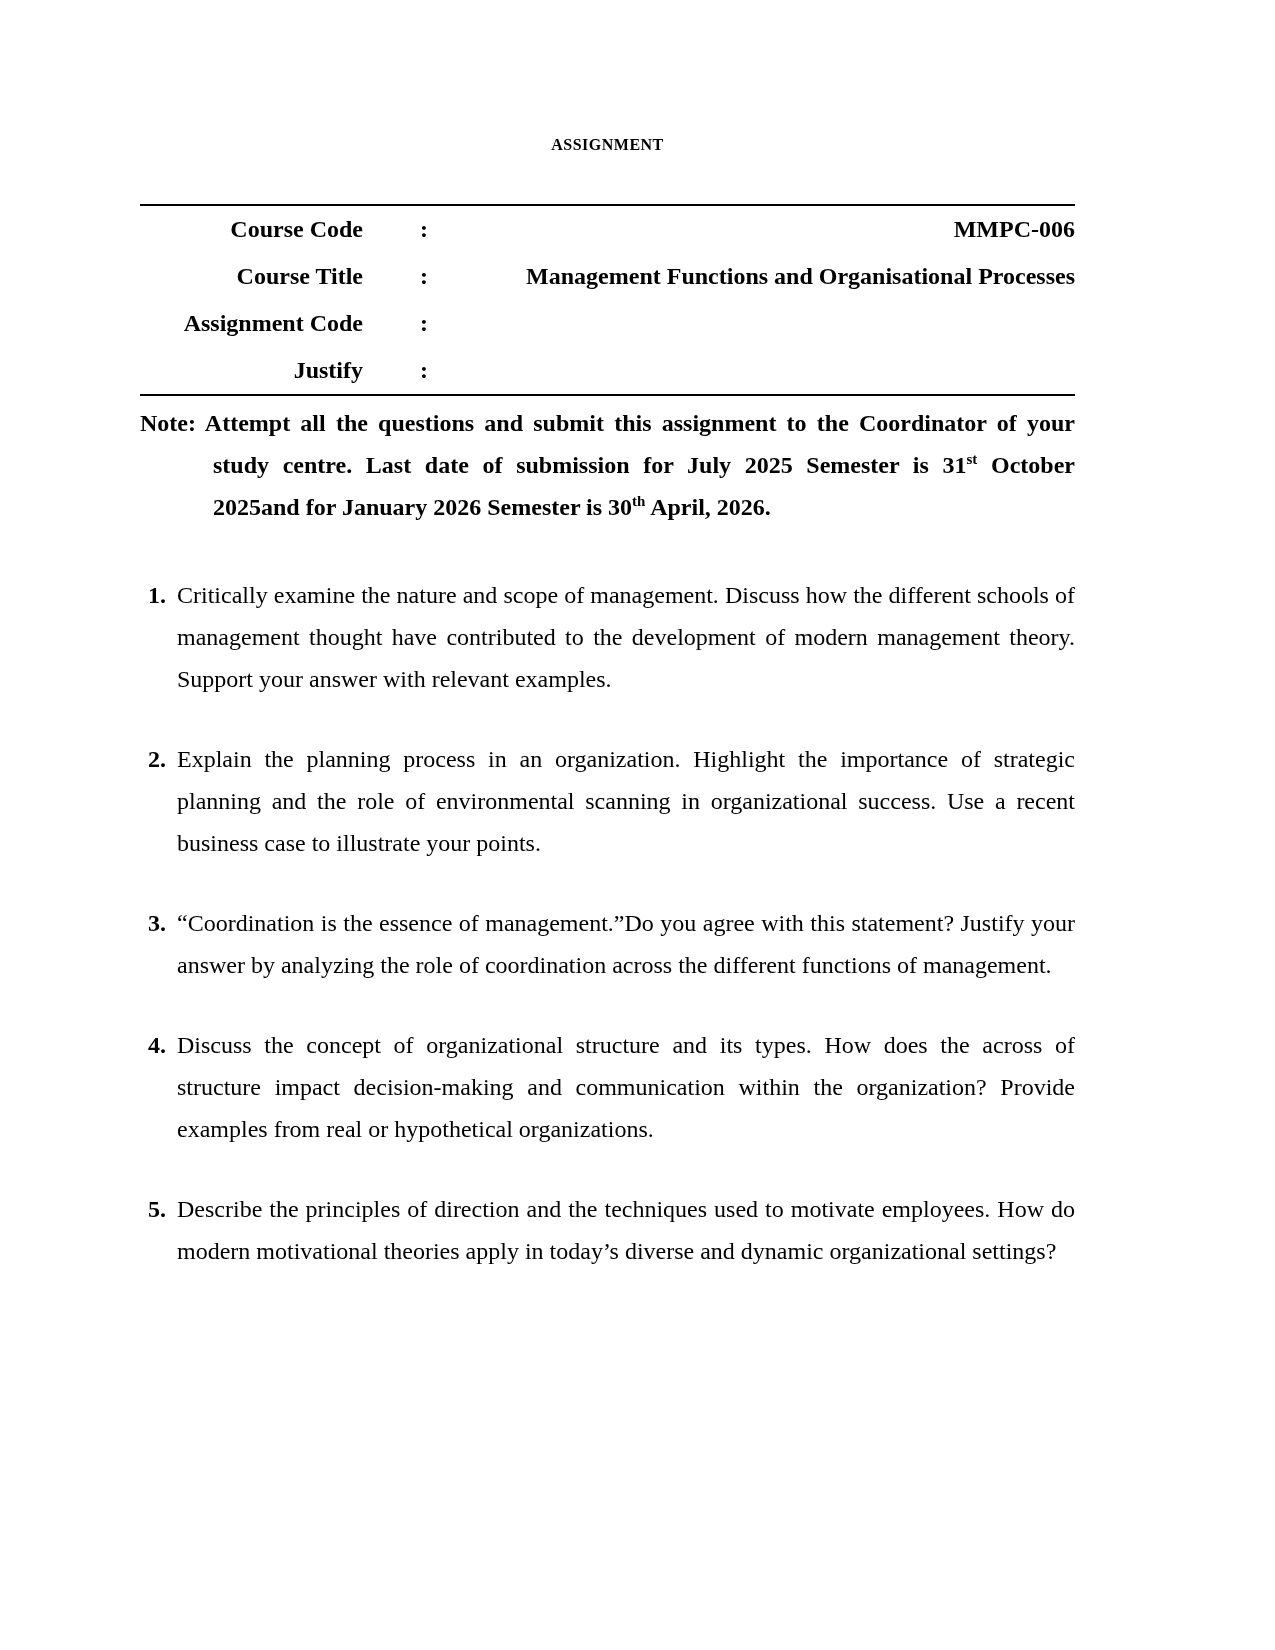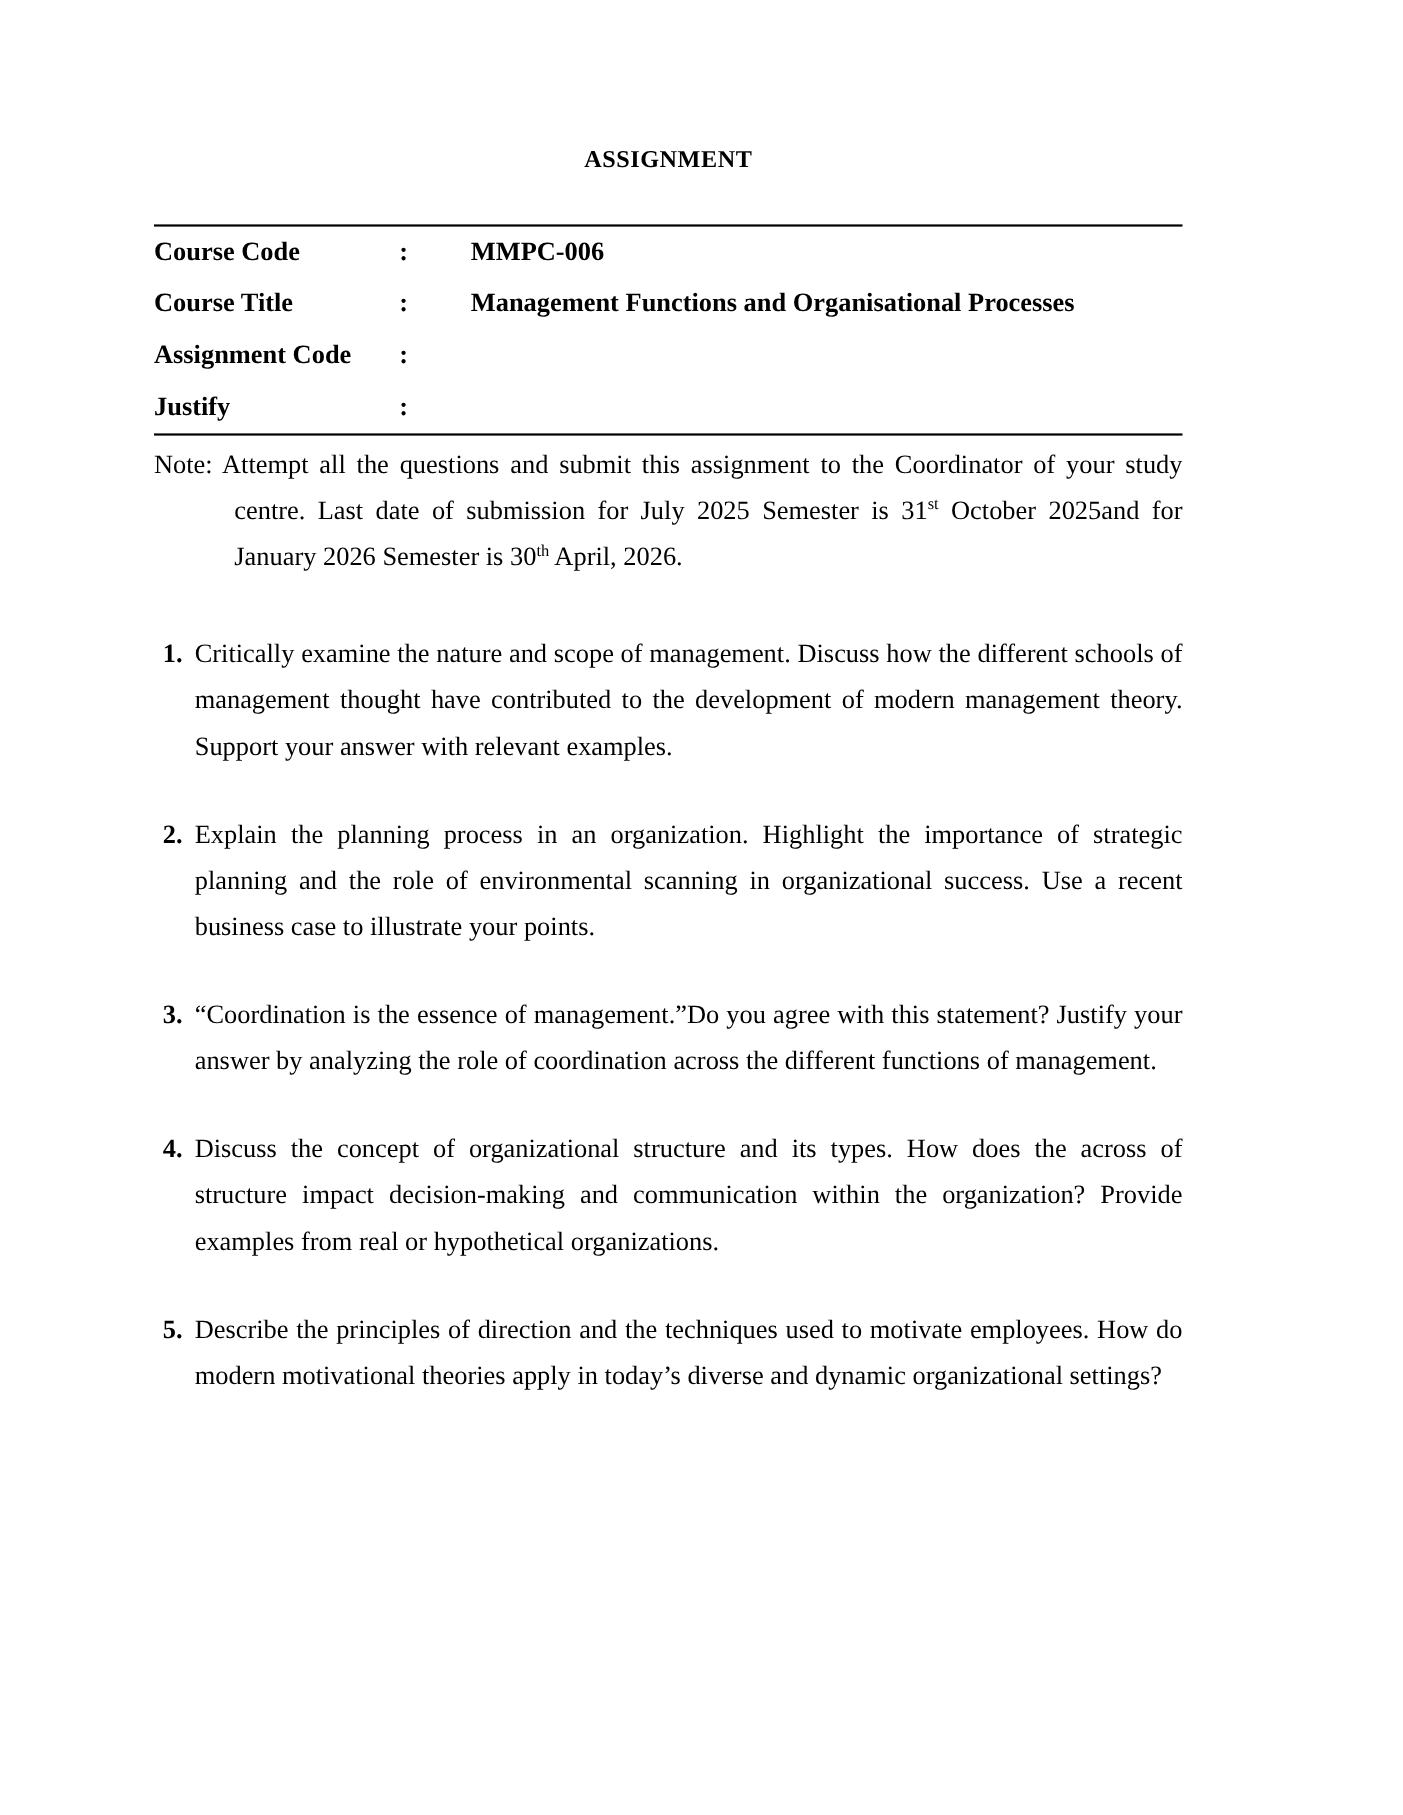--- a/index.html
+++ b/index.html
@@ -18,42 +18,43 @@
     box-sizing: border-box;
   }
   .content {
     padding: 130px 200px 0 140px;
     width: 935px;
     box-sizing: content-box;
   }
   .doc-title {
     text-align: center;
     font-weight: bold;
-    font-size: 22px;
+    font-size: 16px;
     line-height: 30px;
     letter-spacing: 0.5px;
     margin: 0;
   }
   .info-table {
     margin-top: 44px;
     border-top: 2px solid #000;
     border-bottom: 2px solid #000;
     font-weight: bold;
     font-size: 24px;
   }
   .info-row {
     display: flex;
     line-height: 47px;
+    text-align: right;
   }
   .info-label { width: 223px; flex: 0 0 auto; }
   .info-sep   { width: 65px;  flex: 0 0 auto; }
   .info-value { flex: 1 1 auto; }
   .note {
     margin: 6px 0 0 0;
-    font-weight: normal;
+    font-weight: bold;
     font-size: 24px;
     line-height: 42px;
     text-align: justify;
     padding-left: 73px;
     text-indent: -73px;
   }
   sup {
     font-size: 15px;
     line-height: 0;
     vertical-align: super;

